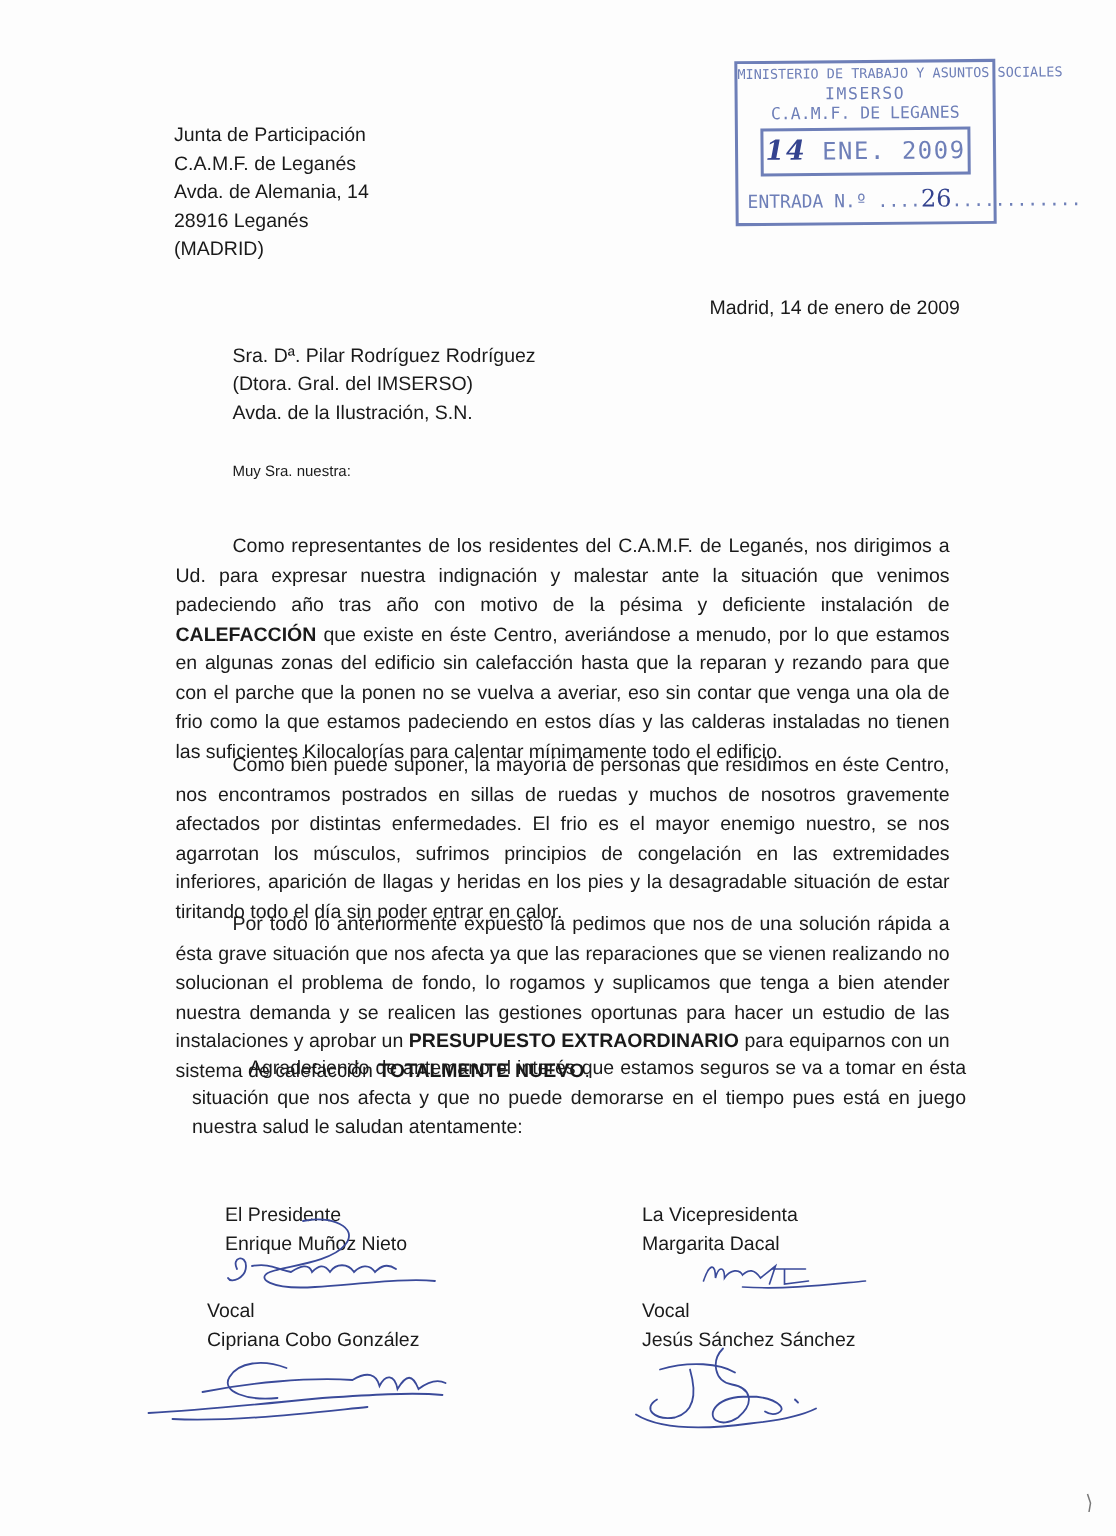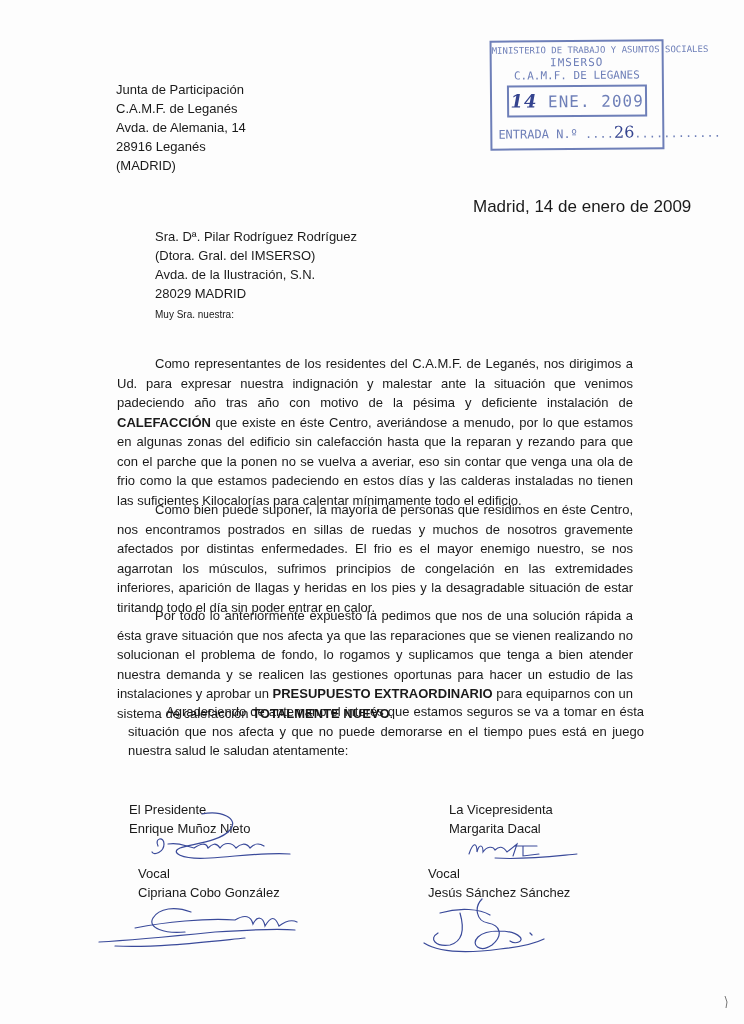--- a/index.html
+++ b/index.html
@@ -18,33 +18,33 @@
   .stamp .l2 { font-size:11px; margin-top:1px; letter-spacing:1px; }
   .stamp .l3 { font-size:11px; margin-top:0px; }
   .stamp .datebox {
     margin:3px auto 0 auto; width:136px; height:28px; border:2px solid #6e7fb8;
     font-size:16px; line-height:28px; letter-spacing:1px;
   }
   .stamp .datebox .hand { font-family:"DejaVu Serif", serif; font-style:italic; font-weight:bold; color:#34438f; font-size:18px; }
   .stamp .entry { text-align:left; font-size:12px; margin:6px 0 0 6px; white-space:nowrap; }
   .stamp .entry .num { font-family:"DejaVu Serif", serif; color:#34438f; font-size:16px; }
   .sender { left:116px; top:80px; font-size:13px; line-height:19px; }
-  .dateline { left:473px; top:197px; font-size:17px; }
+  .dateline { left:473px; top:197px; font-size:13px; }
   .recipient { left:155px; top:227px; font-size:13px; line-height:19px; }
   .greeting { left:155px; top:309px; font-size:10px; }
   .para { left:117px; width:516px; font-size:13px; line-height:19.5px; text-align:justify; }
   .para .ind { display:inline-block; width:38px; }
   .p1 { top:354px; }
   .p2 { top:500px; }
   .p3 { top:606px; }
   .p4 { top:702px;margin-left:11px; }
   b { font-weight:bold; }
   .sig { font-size:13px; line-height:19px; }
-  .sig-left1 { left:129px; top:800px; }
-  .sig-right1 { left:428px; top:800px;margin-left:21px; }
+  .sig-left1 { left:150px; top:800px; }
+  .sig-right1 { left:428px; top:800px; }
   .sig-left2 { left:138px; top:864px; }
   .sig-right2 { left:428px; top:864px; }
   svg.scribble { position:absolute; overflow:visible; }
   .mark { left:722px; top:994px; width:10px; height:16px; }
 </style>
 </head>
 <body>
 
 <div class="abs stamp">
   <div class="l1">MINISTERIO DE TRABAJO Y ASUNTOS SOCIALES</div>
@@ -66,21 +66,20 @@
   <div>28916 Leganés</div>
   <div>(MADRID)</div>
 </div>
 
 <div class="abs dateline">Madrid, 14 de enero de 2009</div>
 
 <div class="abs recipient">
   <div>Sra. Dª. Pilar Rodríguez Rodríguez</div>
   <div>(Dtora. Gral. del IMSERSO)</div>
   <div>Avda. de la Ilustración, S.N.</div>
-  <div>28029 MADRID</div>
 </div>
 
 <div class="abs greeting">Muy Sra. nuestra:</div>
 
 <div class="abs para p1">
   <span class="ind"></span><span>Como representantes de los residentes del C.A.M.F. de Leganés, nos dirigimos a Ud. para expresar nuestra indignación y malestar ante la situación que venimos padeciendo año tras año con motivo de la pésima y deficiente instalación de </span><b>CALEFACCIÓN</b><span> que existe en éste Centro, averiándose a menudo, por lo que estamos en algunas zonas del edificio sin calefacción hasta que la reparan y rezando para que con el parche que la ponen no se vuelva a averiar, eso sin contar que venga una ola de frio como la que estamos padeciendo en estos días y las calderas instaladas no tienen las suficientes Kilocalorías para calentar mínimamente todo el edificio.</span>
 </div>
 
 <div class="abs para p2">
   <span class="ind"></span><span>Como bien puede suponer, la mayoría de personas que residimos en éste Centro, nos encontramos postrados en sillas de ruedas y muchos de nosotros gravemente afectados por distintas enfermedades. El frio es el mayor enemigo nuestro, se nos agarrotan los músculos, sufrimos principios de congelación en las extremidades inferiores, aparición de llagas y heridas en los pies y la desagradable situación de estar tiritando todo el día sin poder entrar en calor.</span>

